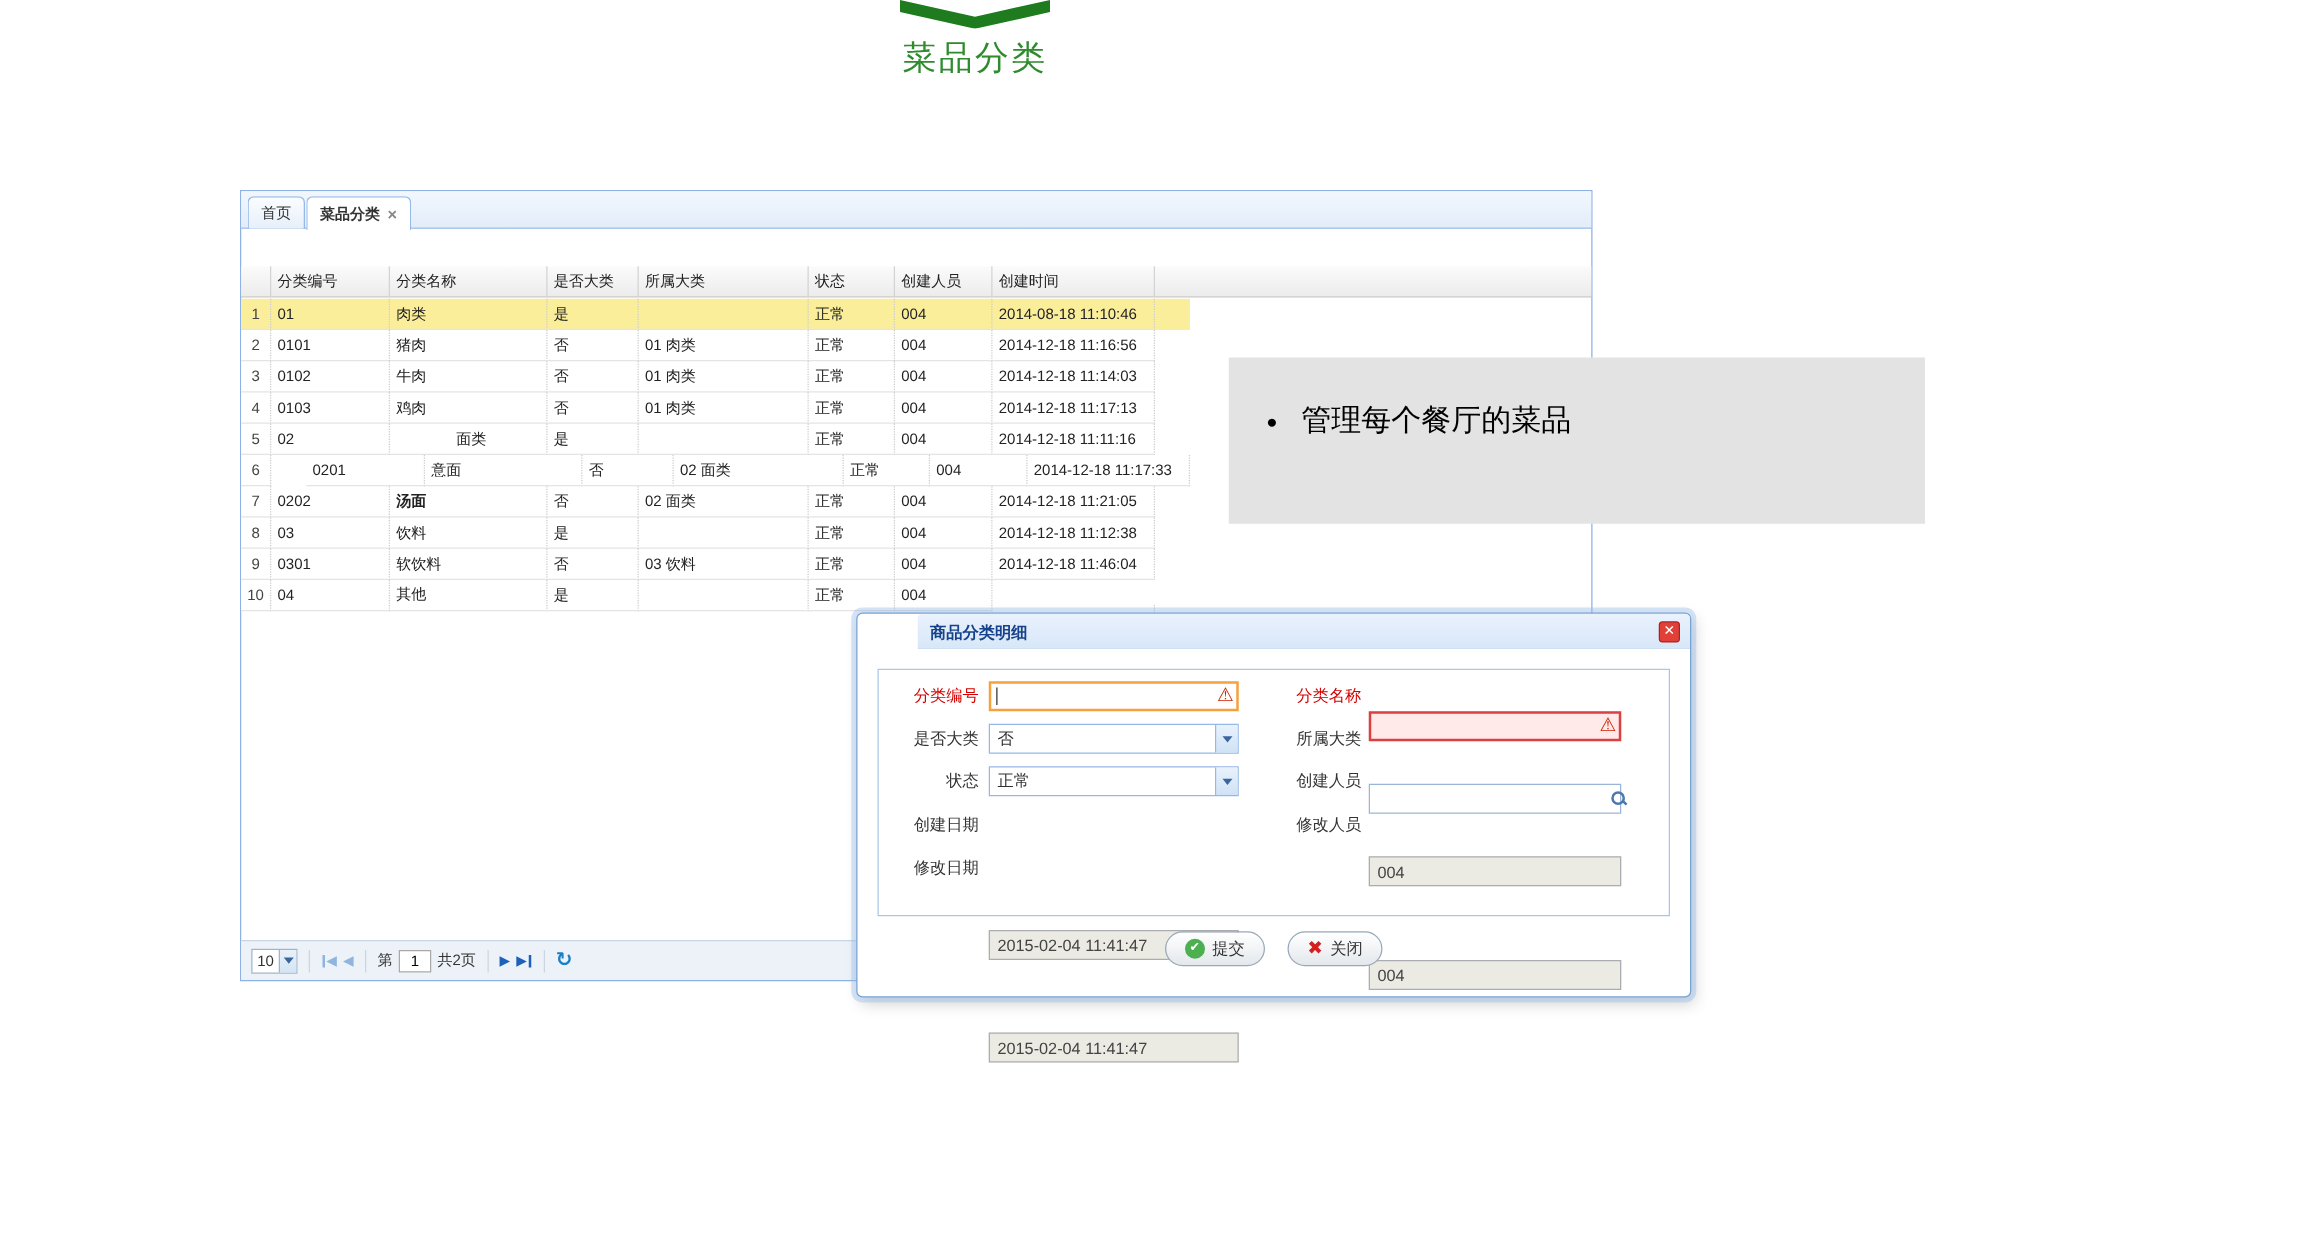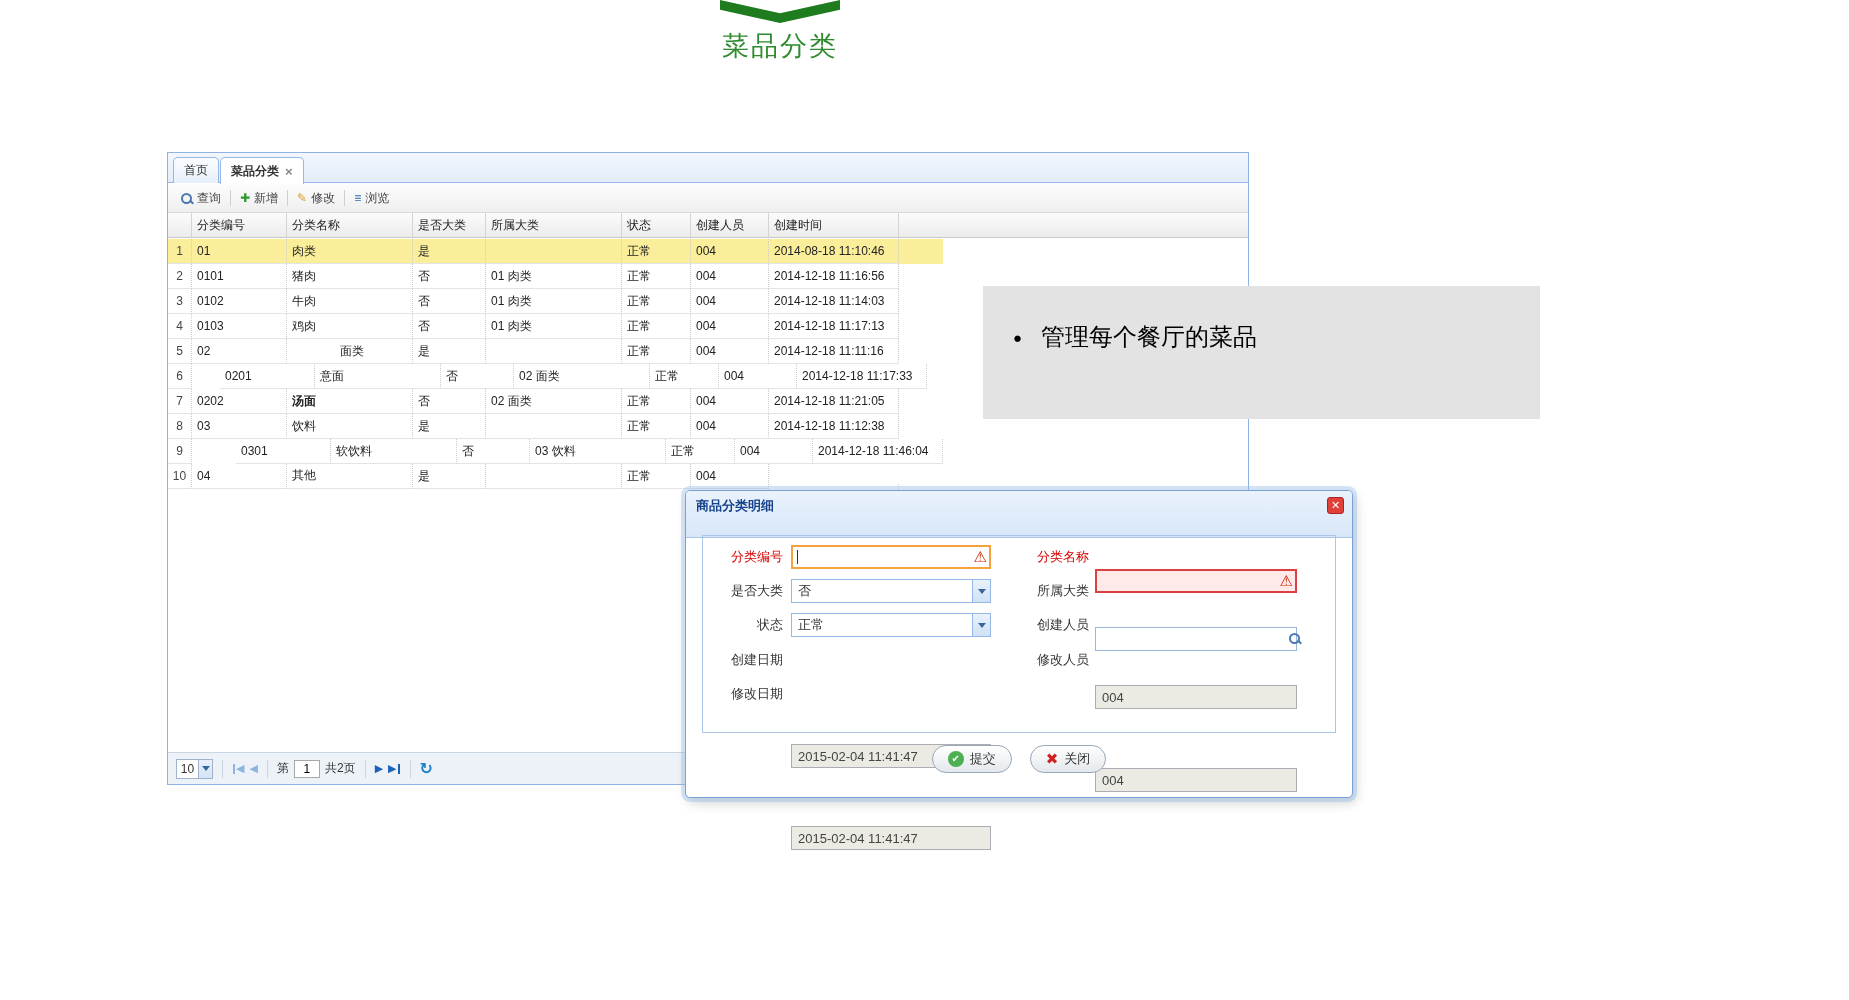--- a/index.html
+++ b/index.html
@@ -7,21 +7,21 @@
     font-family:"Liberation Sans","DejaVu Sans",sans-serif; }
   body { position:relative; }
 
   
   .flow-arrow { position:absolute; left:720px; top:0; width:120px; height:23px; background:#1E7C1E;
     clip-path:polygon(0 0, 50% 58%, 100% 0, 100% 42%, 50% 100%, 0 42%); }
   .page-title { position:absolute; left:640px; top:28px; width:280px; text-align:center;
     font-size:27px; color:#2E8B2E; letter-spacing:2px; }
 
   
-  .window { position:absolute; left:167px; top:152px; width:1082px; height:633px;
+  .window { position:absolute; left:192px; top:152px; width:1082px; height:633px;
     background:#fff; border:1px solid #8DB2E3; }
   .tabstrip { position:absolute; left:0; top:0; right:0; height:30px;
     background:linear-gradient(#F2F7FD,#E2EDF9); border-bottom:1px solid #95B8E7; }
   .tab { position:absolute; top:4px; height:26px; padding:0 10px; display:flex; align-items:center; gap:4px;
     background:linear-gradient(#FBFDFF,#E6EFF9); border:1px solid #95B8E7; border-bottom:none;
     border-radius:5px 5px 0 0; font-size:12px; color:#333; cursor:pointer; }
   .tab.home { left:5px; }
   .tab.active { left:52px; background:#fff; height:27px; font-weight:bold; z-index:2; }
   .tab-close { color:#888; font-size:13px; margin-left:2px; cursor:pointer; }
 
@@ -73,22 +73,22 @@
   
   .callout { position:absolute; left:983px; top:286px; width:557px; height:133px; background:#E3E3E3;
     padding:21px 20px 0 58px; color:#000; }
   .callout .bullet { position:absolute; left:30px; top:43px; font-size:15px; }
   .cline { font-size:24px; line-height:60px; white-space:nowrap; }
 
   
   .dialog { position:absolute; left:685px; top:490px; width:668px; height:308px; background:#fff;
     border:1px solid #77A2D4; border-radius:5px;
     box-shadow:0 0 0 4px rgba(150,190,235,0.40), 3px 5px 12px rgba(0,0,0,0.18); z-index:10; }
-  .dlg-title { position:relative; height:47px; background:linear-gradient(#EAF2FD,#D8E7F8);
-    border-bottom:1px solid #A8C6E8; border-radius:4px 4px 0 0; }
+  .dlg-title { position:relative; height:28px; background:linear-gradient(#EAF2FD,#D8E7F8);
+    border-bottom:1px solid #A8C6E8; border-radius:4px 4px 0 0;margin-left:48px; }
   .dlg-title > span:first-child { position:absolute; left:10px; top:0; line-height:30px;
     font-size:13px; font-weight:bold; color:#15428B; }
   .dlg-close { position:absolute; right:8px; top:6px; width:17px; height:17px; background:#E04038;
     border:1px solid #B02020; border-radius:3px; color:#fff; font-size:11px; line-height:15px;
     text-align:center; cursor:pointer; }
   .dlg-box { position:absolute; left:16px; top:44px; width:634px; height:198px; border:1px solid #A9C6E8; }
 
   .lbl { position:absolute; height:24px; line-height:24px; font-size:13px; color:#333; text-align:right; }
   .lbl.red { color:#D40000; }
   .lcol-lbl { left:4px; width:76px; }
@@ -134,41 +134,20 @@
   <div class="tabstrip">
     <div class="tab home">
       <span>首页</span>
     </div>
     <div class="tab active">
       <span>菜品分类</span>
       <span class="tab-close">×</span>
     </div>
   </div>
 
-  <div class="toolbar">
-    <div class="tool">
-      <span class="mag"></span>
-      <span>查询</span>
-    </div>
-    <div class="tsep"></div>
-    <div class="tool">
-      <span class="tico green">✚</span>
-      <span>新增</span>
-    </div>
-    <div class="tsep"></div>
-    <div class="tool">
-      <span class="tico orange">✎</span>
-      <span>修改</span>
-    </div>
-    <div class="tsep"></div>
-    <div class="tool">
-      <span class="tico blue">≡</span>
-      <span>浏览</span>
-    </div>
-  </div>
 
   <div class="grid-header">
       <div class="gh-cell" style="width: 24px;"></div>
       <div class="gh-cell" style="width: 95px;">分类编号</div>
       <div class="gh-cell" style="width: 126px;">分类名称</div>
       <div class="gh-cell" style="width: 73px;">是否大类</div>
       <div class="gh-cell" style="width: 136px;">所属大类</div>
       <div class="gh-cell" style="width: 69px;">状态</div>
       <div class="gh-cell" style="width: 78px;">创建人员</div>
       <div class="gh-cell" style="width: 130px;">创建时间</div>
@@ -249,21 +228,21 @@
         <div class="g-cell" style="width: 95px;">03</div>
         <div class="g-cell" style="width: 126px;">饮料</div>
         <div class="g-cell" style="width: 73px;">是</div>
         <div class="g-cell" style="width: 136px;"></div>
         <div class="g-cell" style="width: 69px;">正常</div>
         <div class="g-cell" style="width: 78px;">004</div>
         <div class="g-cell" style="width: 130px;">2014-12-18 11:12:38</div>
       </div>
       <div class="g-row">
         <div class="g-cell rownum" style="width: 24px;">9</div>
-        <div class="g-cell" style="width: 95px; margin-left: 44px;">0301</div>
+        <div class="g-cell" style="width: 95px;">0301</div>
         <div class="g-cell" style="width: 126px;">软饮料</div>
         <div class="g-cell" style="width: 73px;">否</div>
         <div class="g-cell" style="width: 136px;">03 饮料</div>
         <div class="g-cell" style="width: 69px;">正常</div>
         <div class="g-cell" style="width: 78px;">004</div>
         <div class="g-cell" style="width: 130px;">2014-12-18 11:46:04</div>
       </div>
       <div class="g-row">
         <div class="g-cell rownum" style="width: 24px;">10</div>
         <div class="g-cell" style="width: 95px;">04</div>

